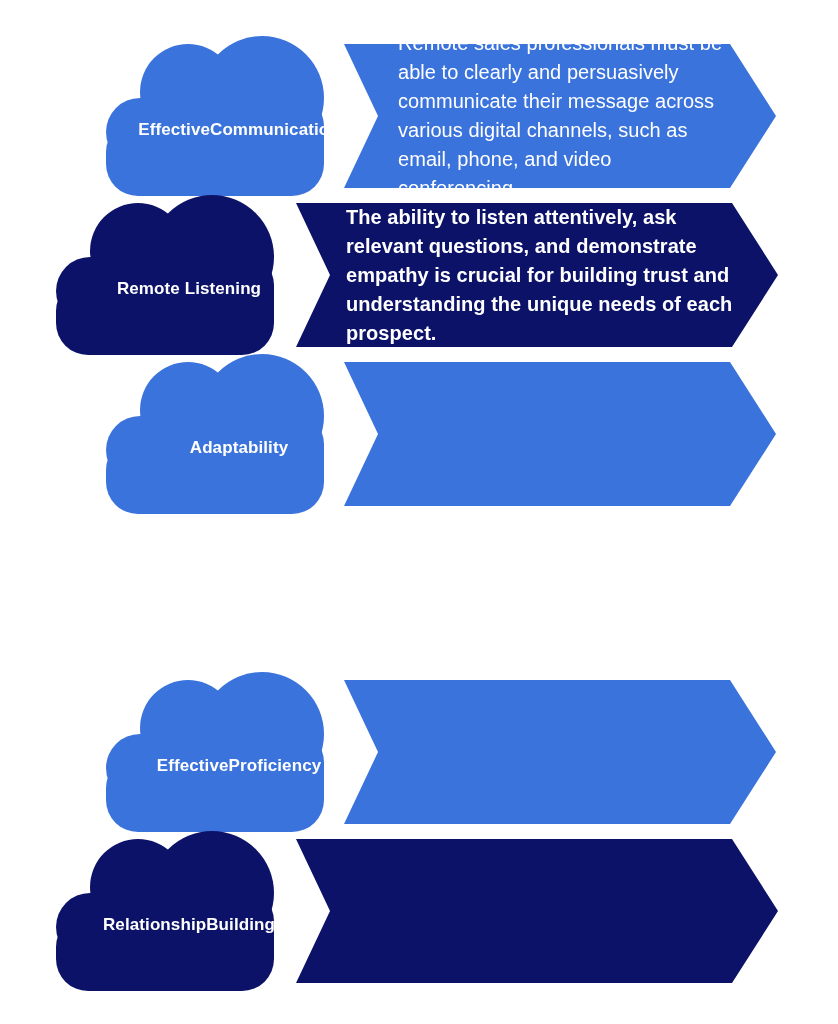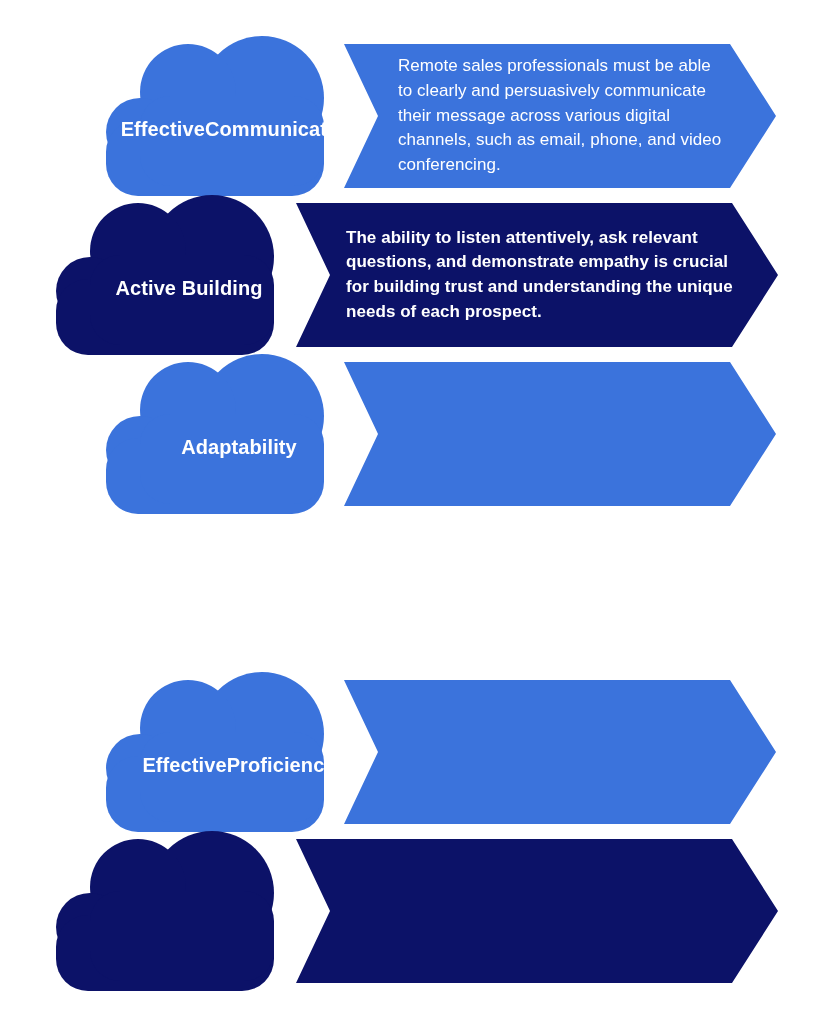--- a/index.html
+++ b/index.html
@@ -48,21 +48,21 @@
     left: 26px;
     top: 0;
     width: 214px;
     height: 160px;
     display: flex;
     align-items: center;
     justify-content: center;
     text-align: center;
     color: #ffffff;
     font-weight: bold;
-    font-size: 20px;
+    font-size: 17px;
     line-height: 1.18;
     letter-spacing: 0.1px;
     padding-top: 28px;
     box-sizing: border-box;
     pointer-events: none;
   }
 
   
   .banner-wrap {
     position: absolute;
@@ -74,21 +74,21 @@
     inset: 0;
     display: block;
   }
   .banner-text {
     position: absolute;
     top: 0;
     height: 144px;
     display: flex;
     align-items: center;
     color: #ffffff;
-    font-size: 17px;
+    font-size: 20px;
     line-height: 1.45;
     letter-spacing: 0.05px;
   }
 
   
   .row.variant-blue .cloud-wrap { left: 106px; }
   .row.variant-blue .banner-wrap { left: 344px; width: 432px; }
   .row.variant-blue .banner-text { left: 54px; width: 330px; }
 
   .row.variant-navy .cloud-wrap { left: 56px; }
@@ -128,21 +128,21 @@
         <svg class="cloud-svg" viewBox="0 0 252 160" preserveAspectRatio="none">
           <g fill="#0C1268">
             <circle cx="156" cy="62" r="62"></circle>
             <circle cx="82" cy="56" r="48"></circle>
             <circle cx="34" cy="96" r="34"></circle>
             <rect x="0" y="84" width="218" height="76" rx="32" ry="32"></rect>
             <rect x="34" y="60" width="184" height="90" rx="30" ry="30"></rect>
           </g>
         </svg>
         <div class="cloud-label">
-          <span>Active Building</span>
+          <span>Remote Listening</span>
         </div>
       </div>
       <div class="banner-wrap">
         <svg class="banner-svg" width="482" height="144" viewBox="0 0 482 144">
           <path d="M0,0 L436,0 L482,72 L436,144 L0,144 L34,72 Z" fill="#0C1268"></path>
         </svg>
         <div class="banner-text">The ability to listen attentively, ask relevant questions, and demonstrate empathy is crucial for building trust and understanding the unique needs of each prospect.</div>
       </div>
     </div>
     <div class="row variant-blue" style="top: 354px;">
@@ -195,20 +195,25 @@
       <div class="cloud-wrap">
         <svg class="cloud-svg" viewBox="0 0 252 160" preserveAspectRatio="none">
           <g fill="#0C1268">
             <circle cx="156" cy="62" r="62"></circle>
             <circle cx="82" cy="56" r="48"></circle>
             <circle cx="34" cy="96" r="34"></circle>
             <rect x="0" y="84" width="218" height="76" rx="32" ry="32"></rect>
             <rect x="34" y="60" width="184" height="90" rx="30" ry="30"></rect>
           </g>
         </svg>
+        <div class="cloud-label">
+          <span>Relationship</span>
+          <br>
+          <span>Building</span>
+        </div>
       </div>
       <div class="banner-wrap">
         <svg class="banner-svg" width="482" height="144" viewBox="0 0 482 144">
           <path d="M0,0 L436,0 L482,72 L436,144 L0,144 L34,72 Z" fill="#0C1268"></path>
         </svg>
       </div>
     </div>
   </div>
 
 </body></html>

